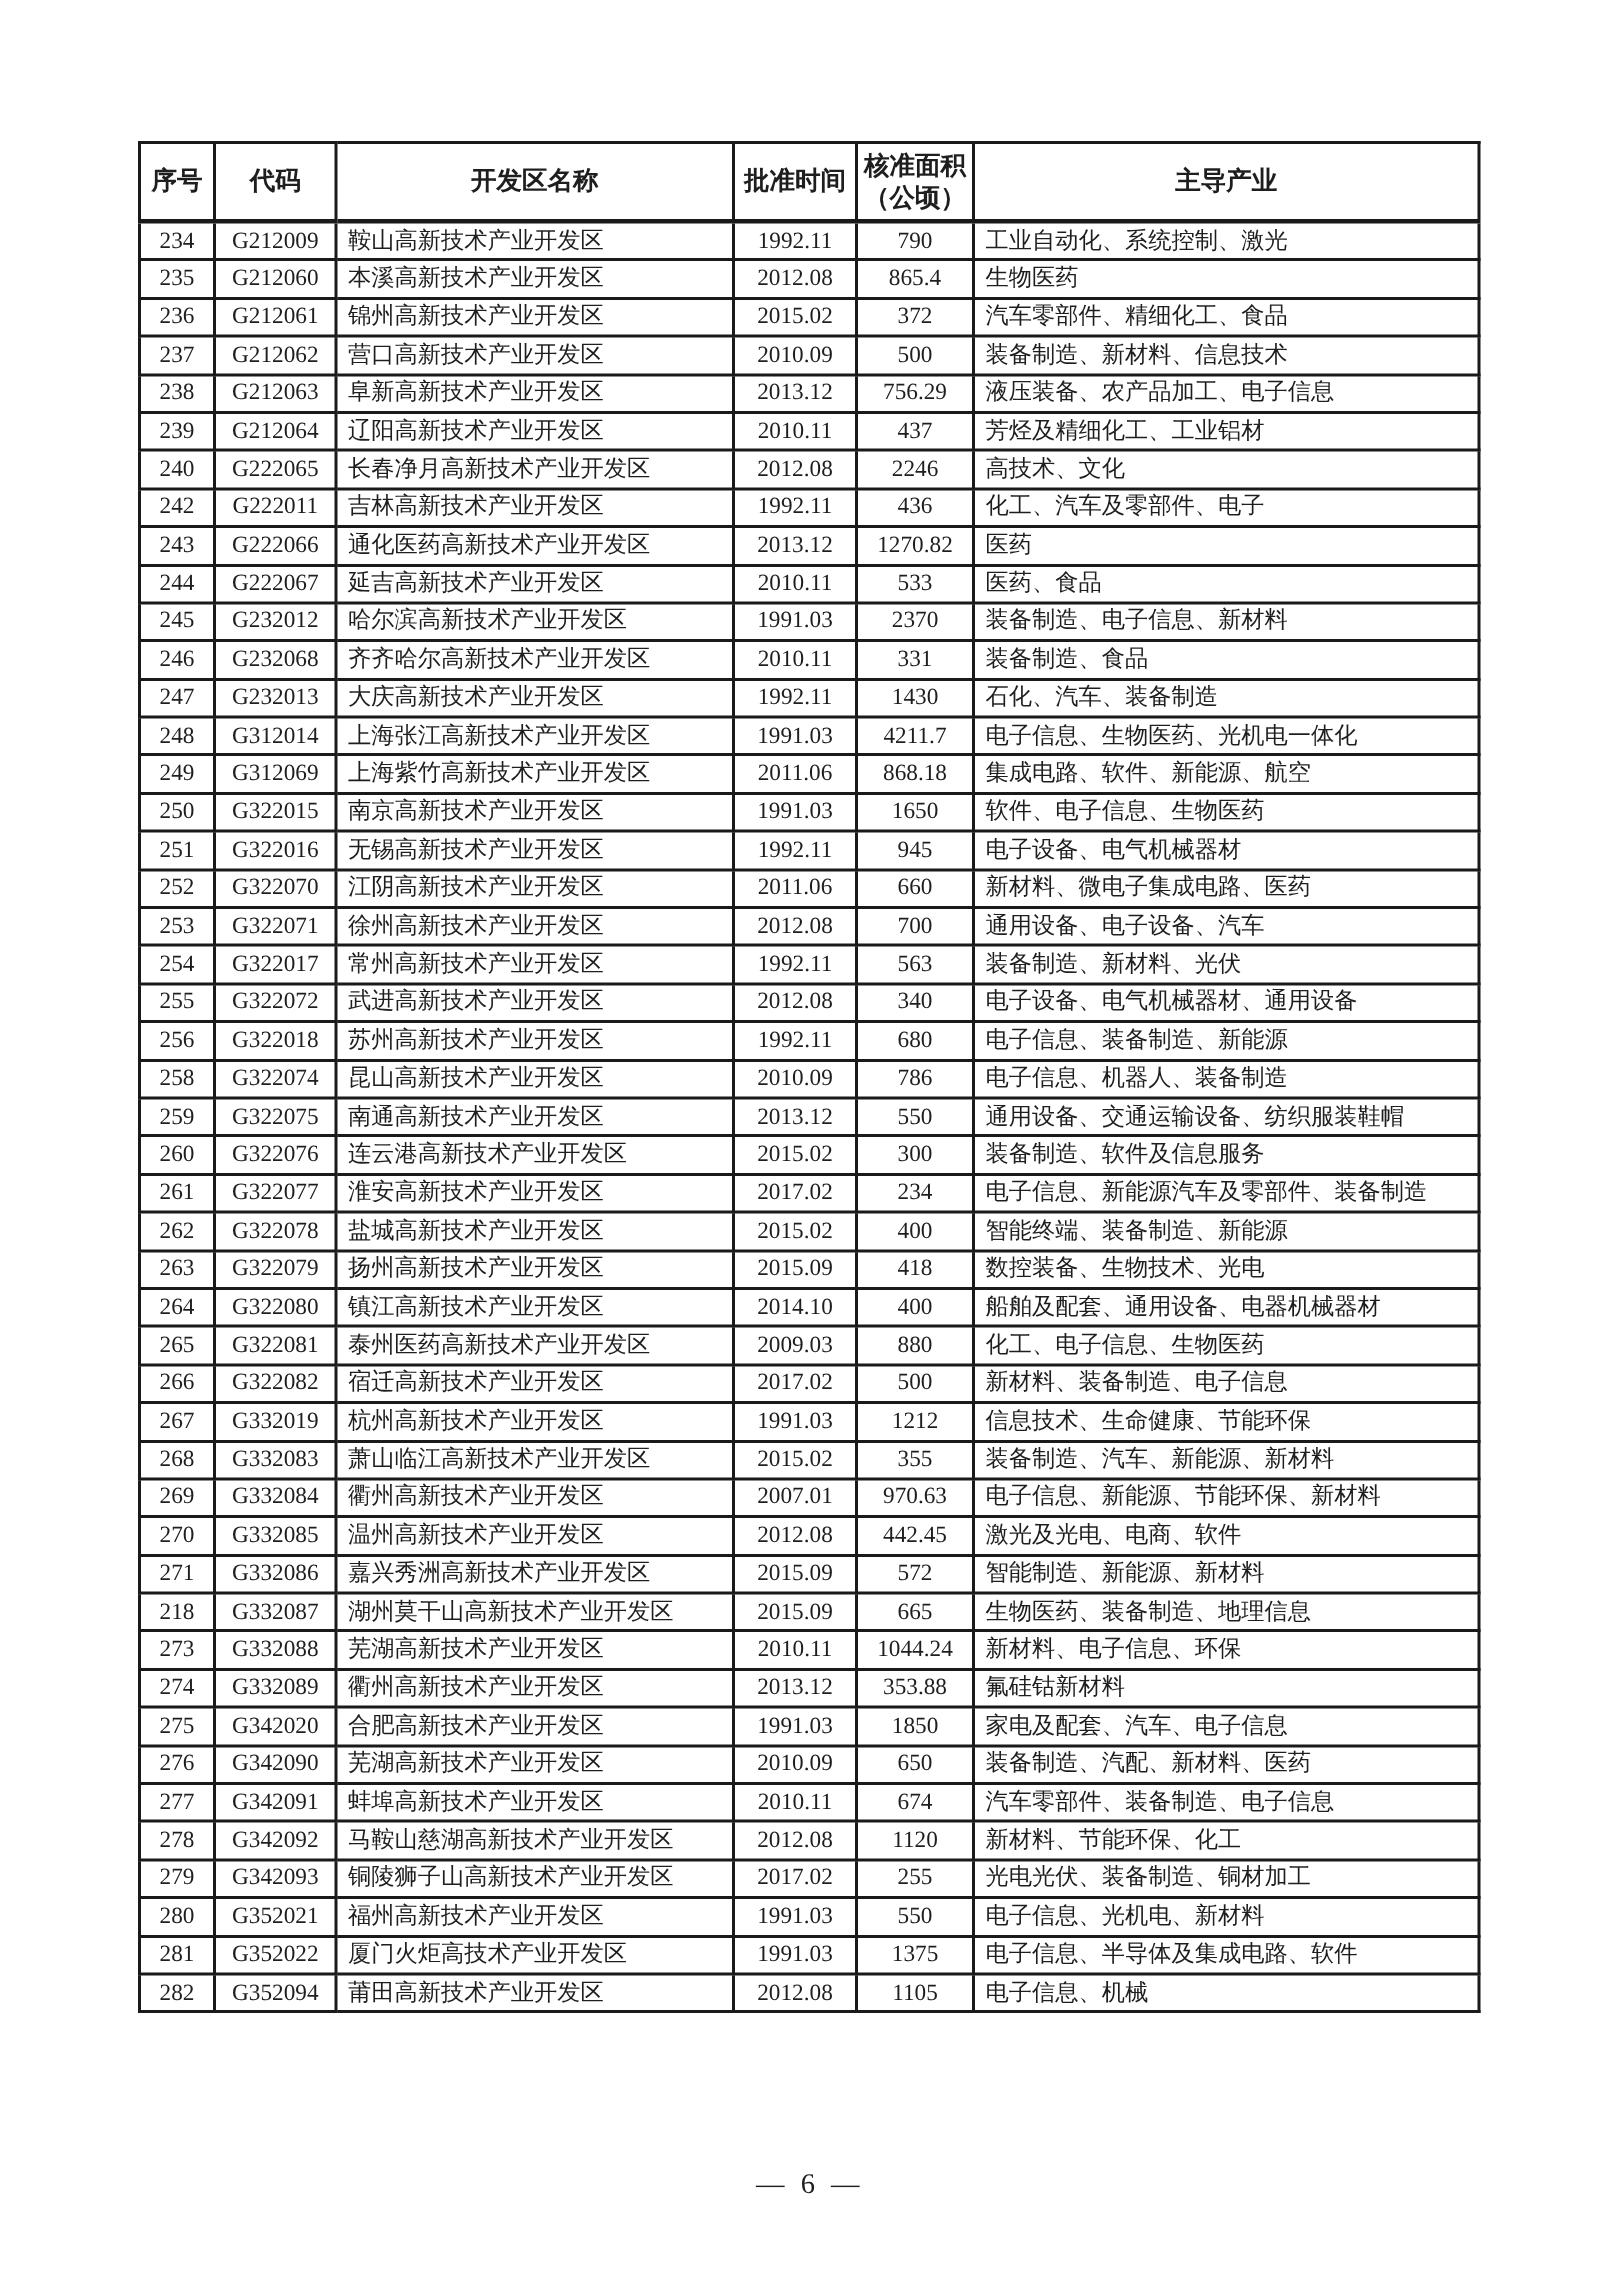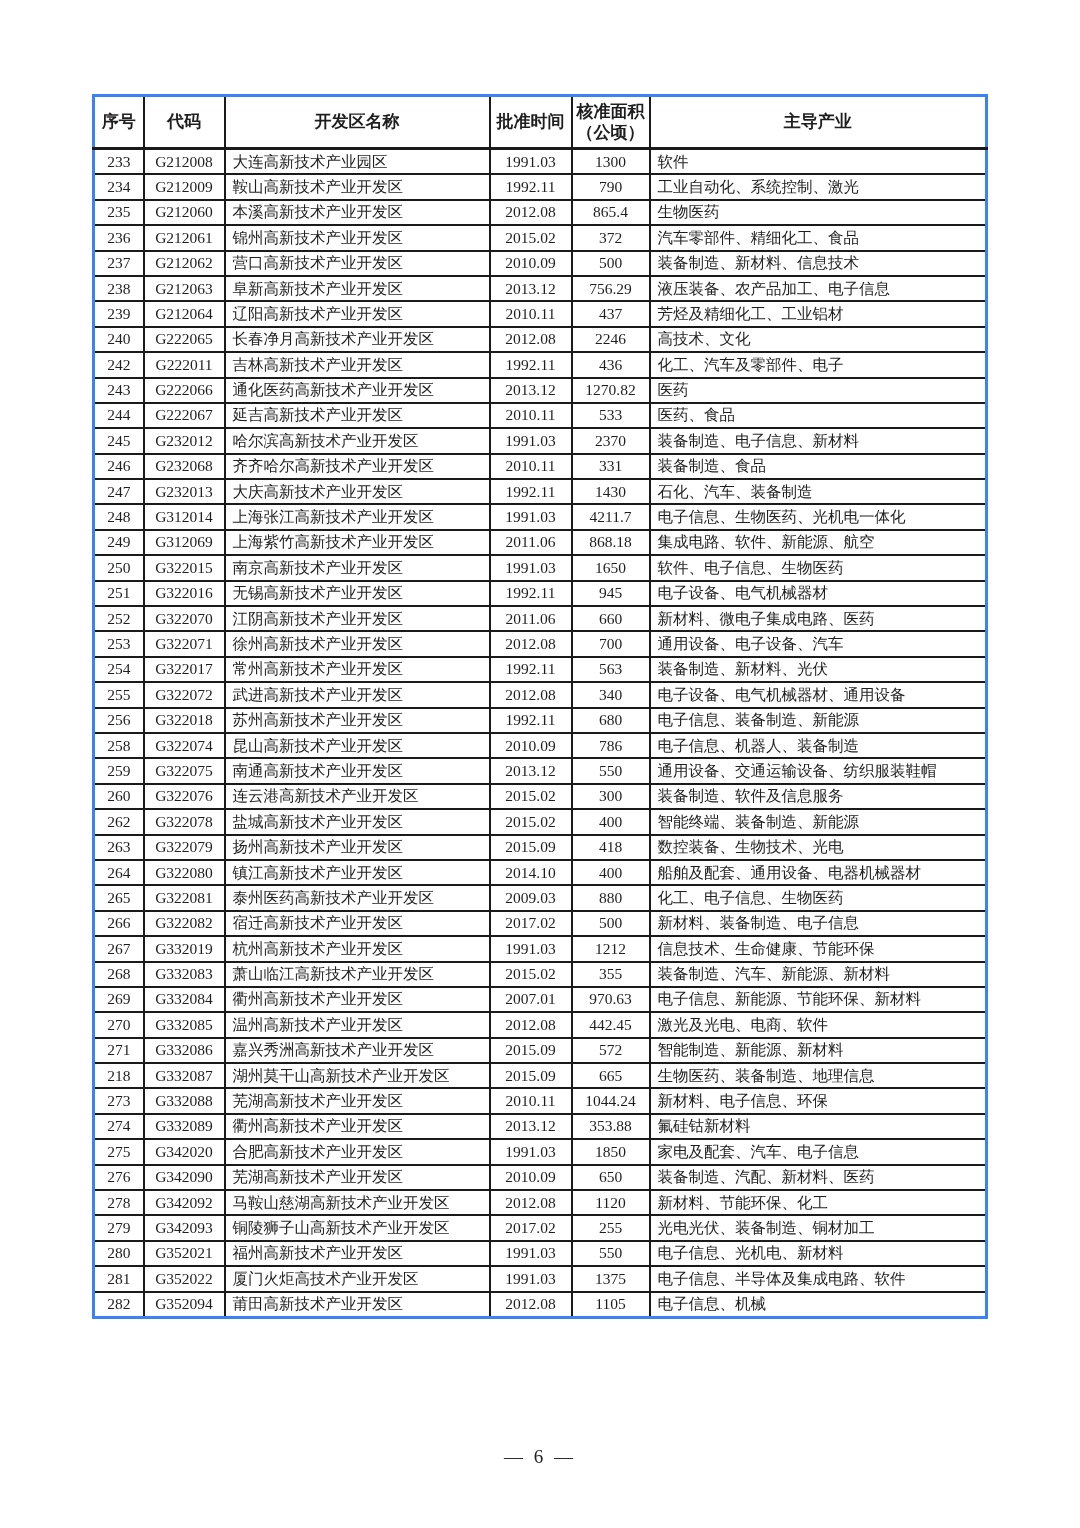--- a/index.html
+++ b/index.html
@@ -9,21 +9,21 @@
     font-family:"Liberation Serif","DejaVu Serif",serif;
     color:#1e1e1e;
     position:relative;
   }
   .sheet{position:absolute;inset:0;background:#ffffff;}
   table.zones{
     position:absolute;left:92px;top:94px;
     width:893px;
     border-collapse:collapse;
     table-layout:fixed;
-    border:3px solid #3b82f6;
+    border:1px solid #3b82f6;
   }
   col.c-index{width:50px;}
   col.c-code{width:81px;}
   col.c-name{width:265px;}
   col.c-date{width:82px;}
   col.c-area{width:78px;}
   col.c-ind{width:337px;}
   th,td{
     border:2px solid #1a1a1a;
     vertical-align:middle;
@@ -76,28 +76,20 @@
         <th>代码</th>
         <th>开发区名称</th>
         <th>批准时间</th>
         <th>核准面积
 （公顷）</th>
         <th>主导产业</th>
       </tr>
     </thead>
     <tbody>
         <tr>
-          <td class="c">233</td>
-          <td class="c">G212008</td>
-          <td class="l">大连高新技术产业园区</td>
-          <td class="c">1991.03</td>
-          <td class="c">1300</td>
-          <td class="l">软件</td>
-        </tr>
-        <tr>
           <td class="c">234</td>
           <td class="c">G212009</td>
           <td class="l">鞍山高新技术产业开发区</td>
           <td class="c">1992.11</td>
           <td class="c">790</td>
           <td class="l">工业自动化、系统控制、激光</td>
         </tr>
         <tr>
           <td class="c">235</td>
           <td class="c">G212060</td>
@@ -284,20 +276,28 @@
         </tr>
         <tr>
           <td class="c">260</td>
           <td class="c">G322076</td>
           <td class="l">连云港高新技术产业开发区</td>
           <td class="c">2015.02</td>
           <td class="c">300</td>
           <td class="l">装备制造、软件及信息服务</td>
         </tr>
         <tr>
+          <td class="c">261</td>
+          <td class="c">G322077</td>
+          <td class="l">淮安高新技术产业开发区</td>
+          <td class="c">2017.02</td>
+          <td class="c">234</td>
+          <td class="l">电子信息、新能源汽车及零部件、装备制造</td>
+        </tr>
+        <tr>
           <td class="c">262</td>
           <td class="c">G322078</td>
           <td class="l">盐城高新技术产业开发区</td>
           <td class="c">2015.02</td>
           <td class="c">400</td>
           <td class="l">智能终端、装备制造、新能源</td>
         </tr>
         <tr>
           <td class="c">263</td>
           <td class="c">G322079</td>
@@ -404,20 +404,28 @@
         </tr>
         <tr>
           <td class="c">276</td>
           <td class="c">G342090</td>
           <td class="l">芜湖高新技术产业开发区</td>
           <td class="c">2010.09</td>
           <td class="c">650</td>
           <td class="l">装备制造、汽配、新材料、医药</td>
         </tr>
         <tr>
+          <td class="c">277</td>
+          <td class="c">G342091</td>
+          <td class="l">蚌埠高新技术产业开发区</td>
+          <td class="c">2010.11</td>
+          <td class="c">674</td>
+          <td class="l">汽车零部件、装备制造、电子信息</td>
+        </tr>
+        <tr>
           <td class="c">278</td>
           <td class="c">G342092</td>
           <td class="l">马鞍山慈湖高新技术产业开发区</td>
           <td class="c">2012.08</td>
           <td class="c">1120</td>
           <td class="l">新材料、节能环保、化工</td>
         </tr>
         <tr>
           <td class="c">279</td>
           <td class="c">G342093</td>

